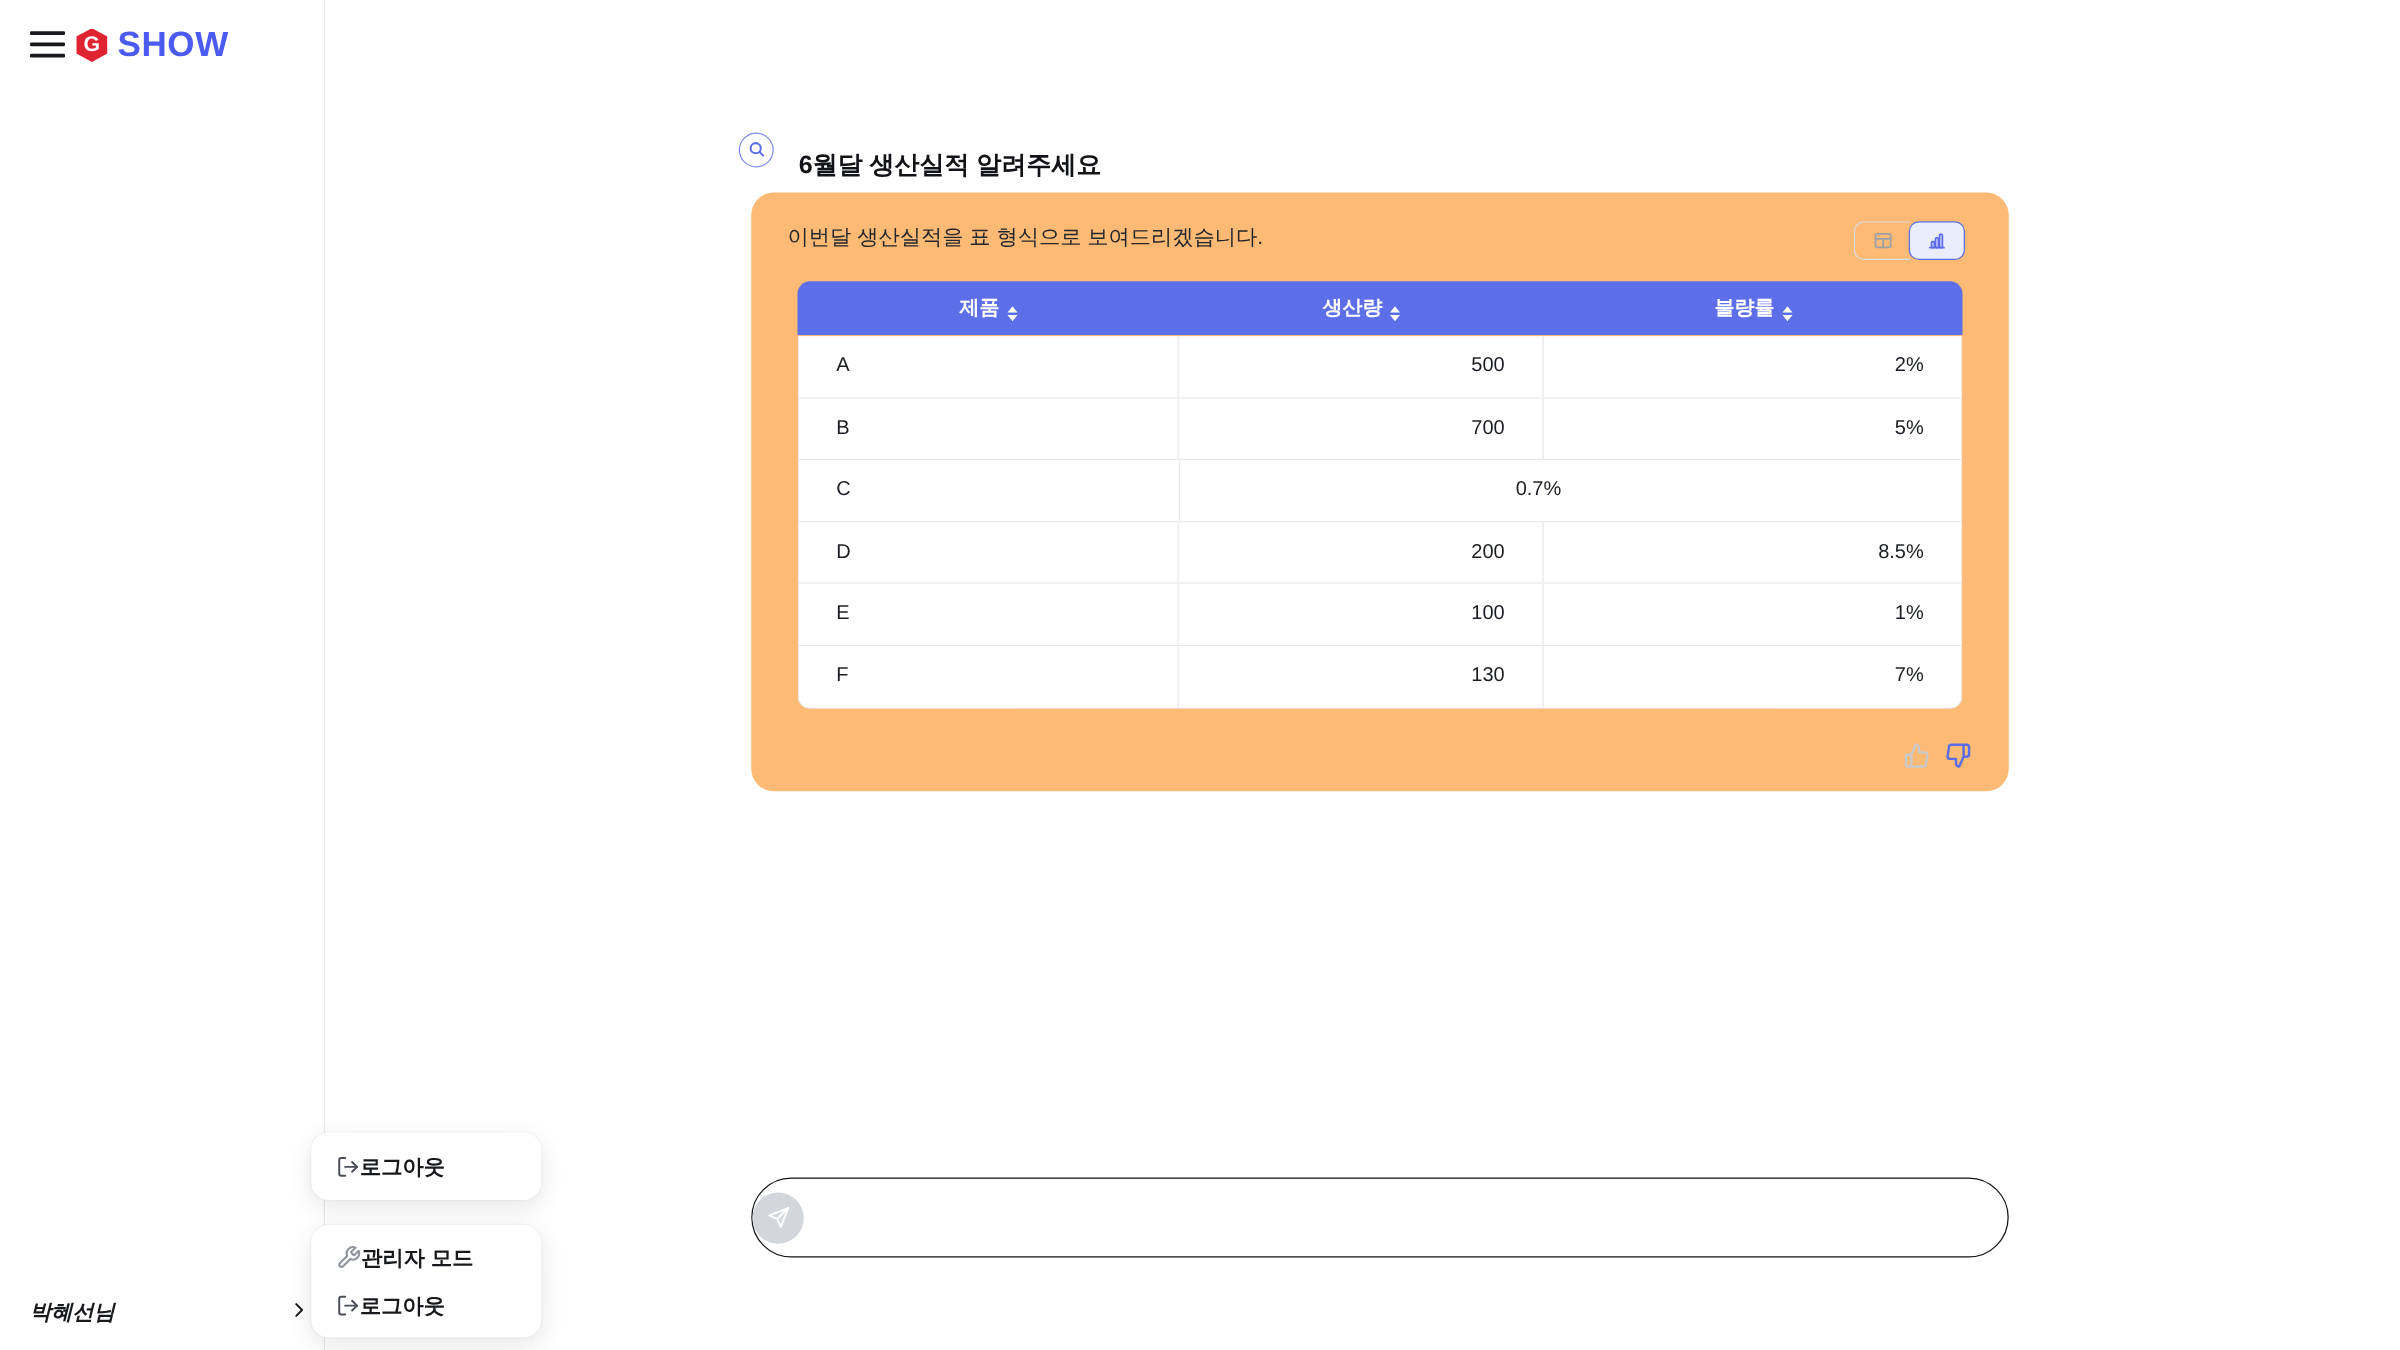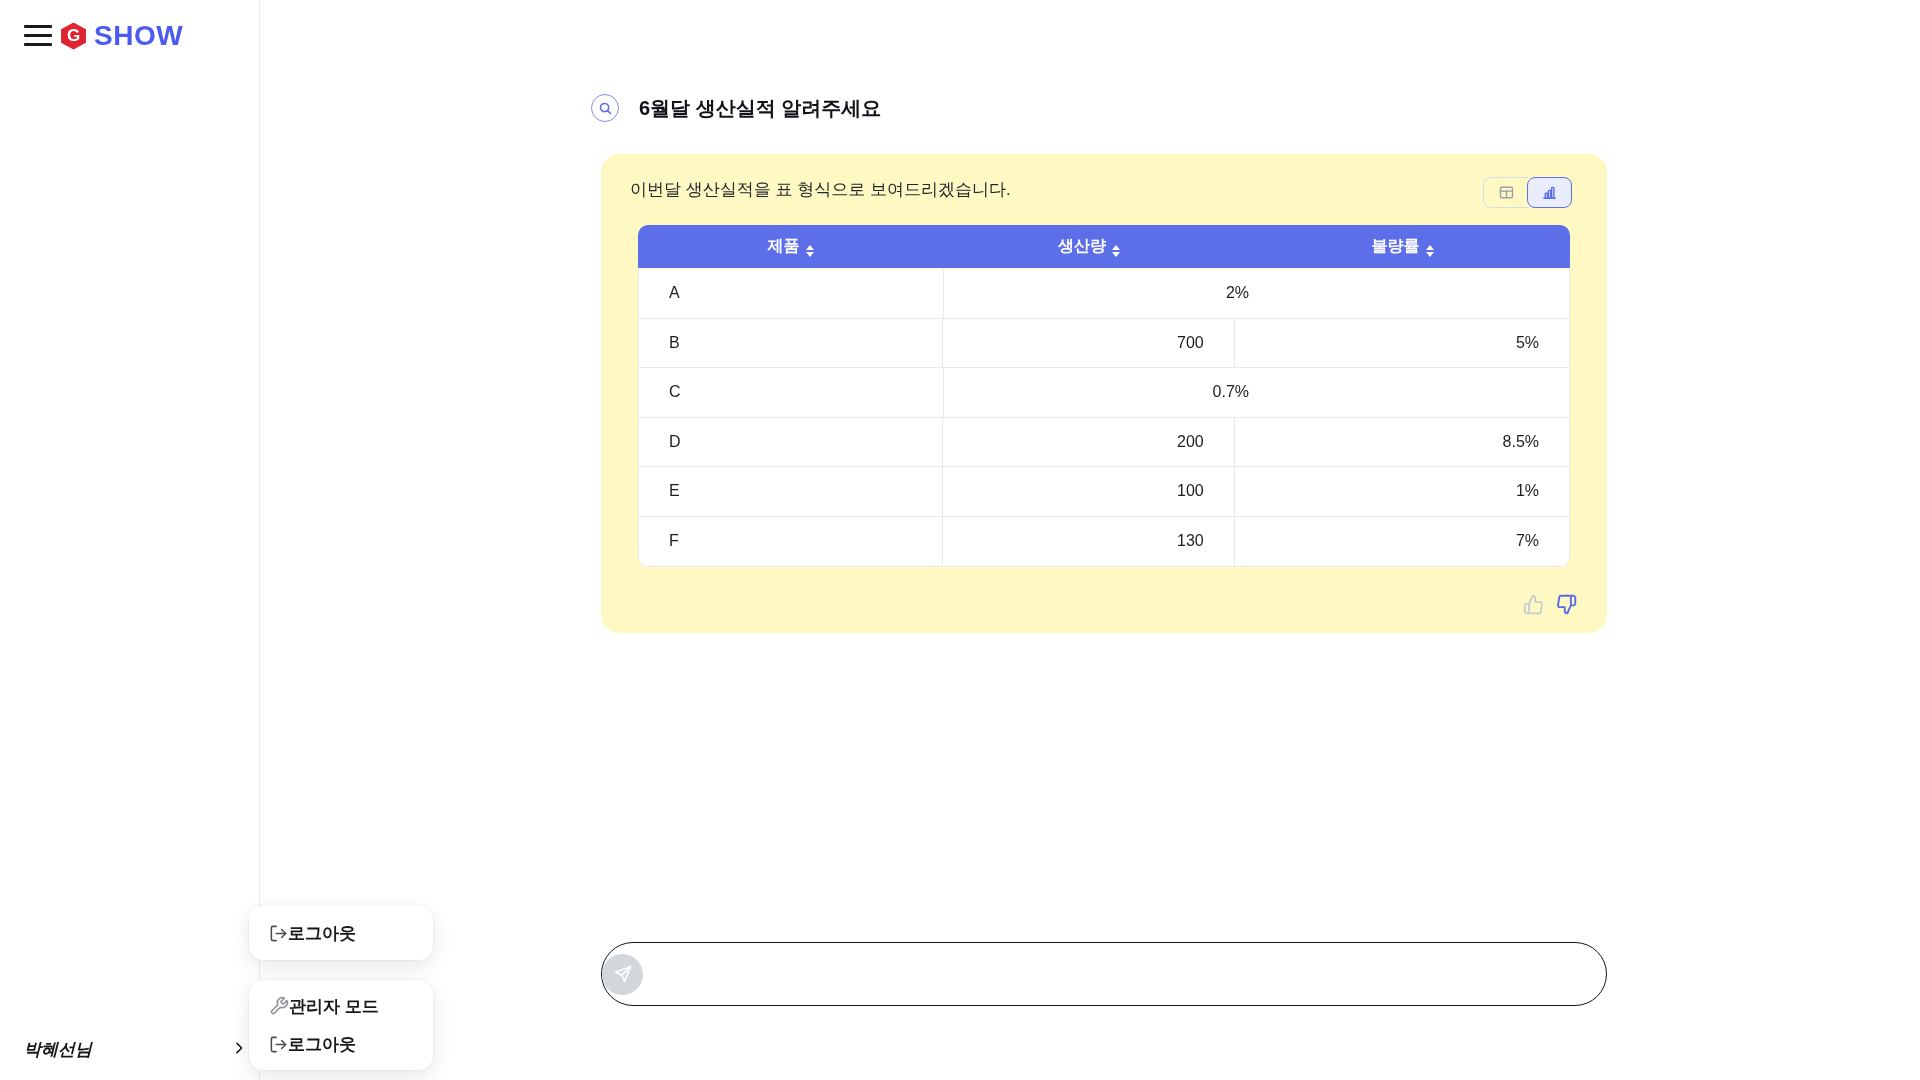--- a/index.html
+++ b/index.html
@@ -30,25 +30,25 @@
   .popup1 { left:249px; top:906px; width:184px; height:54px; padding:8px 0; }
   .popup2 { left:249px; top:980px; width:184px; height:90px; padding:7px 0; }
   .menu-item { display:flex; align-items:center; height:38px; padding:0 20px;
                background:none; border:none; width:100%; cursor:pointer; }
   .menu-item .label { font-size:17px; font-weight:600; color:#17191d; white-space:nowrap; }
 
   
   .query-row { position:absolute; left:591px; top:94px; display:flex; align-items:center; gap:20px; }
   .query-icon { width:28px; height:28px; border-radius:50%; border:1.5px solid #828cec;
                 display:flex; align-items:center; justify-content:center; background:#fff; }
-  .query-text { font-size:20px; font-weight:600; color:#111318; }
+  .query-text { font-size:20px; font-weight:600; color:#111318;margin-top:24px; }
 
   
   .card { position:absolute; left:601px; top:154px; width:1006px; height:479px;
-          background:#fef9c3; border-radius:18px; }
+          background:#fdba74; border-radius:18px; }
   .card-msg { position:absolute; left:29px; top:178px; top:24px; font-size:17px;
               font-weight:500; color:#23262d; }
   .view-toggle { position:absolute; left:882px; top:23px; display:flex; }
   .seg { width:45px; height:31px; display:flex; align-items:center; justify-content:center;
          cursor:pointer; background:transparent; }
   .seg-table { border:1px solid #d7dbe2; border-radius:8px 0 0 8px; border-right:none; }
   .seg-chart { border:1.5px solid #5c6ee9; border-radius:8px; background:#e9edfc; margin-left:-1px; }
 
   
   .ptable { position:absolute; left:37px; top:71px; width:932px; }
@@ -191,20 +191,21 @@
         <span>불량률</span>
         <span class="sort">
             <i class="up"></i>
             <i class="dn"></i>
           </span>
       </div>
     </div>
     <div class="pt-body">
       <div class="pt-row">
         <div class="pt-cell c1 al">A</div>
+        <div class="pt-cell c2 ar">500</div>
         <div class="pt-cell c3 ar">2%</div>
       </div>
       <div class="pt-row">
         <div class="pt-cell c1 al">B</div>
         <div class="pt-cell c2 ar">700</div>
         <div class="pt-cell c3 ar">5%</div>
       </div>
       <div class="pt-row">
         <div class="pt-cell c1 al">C</div>
         <div class="pt-cell c3 ar">0.7%</div>

